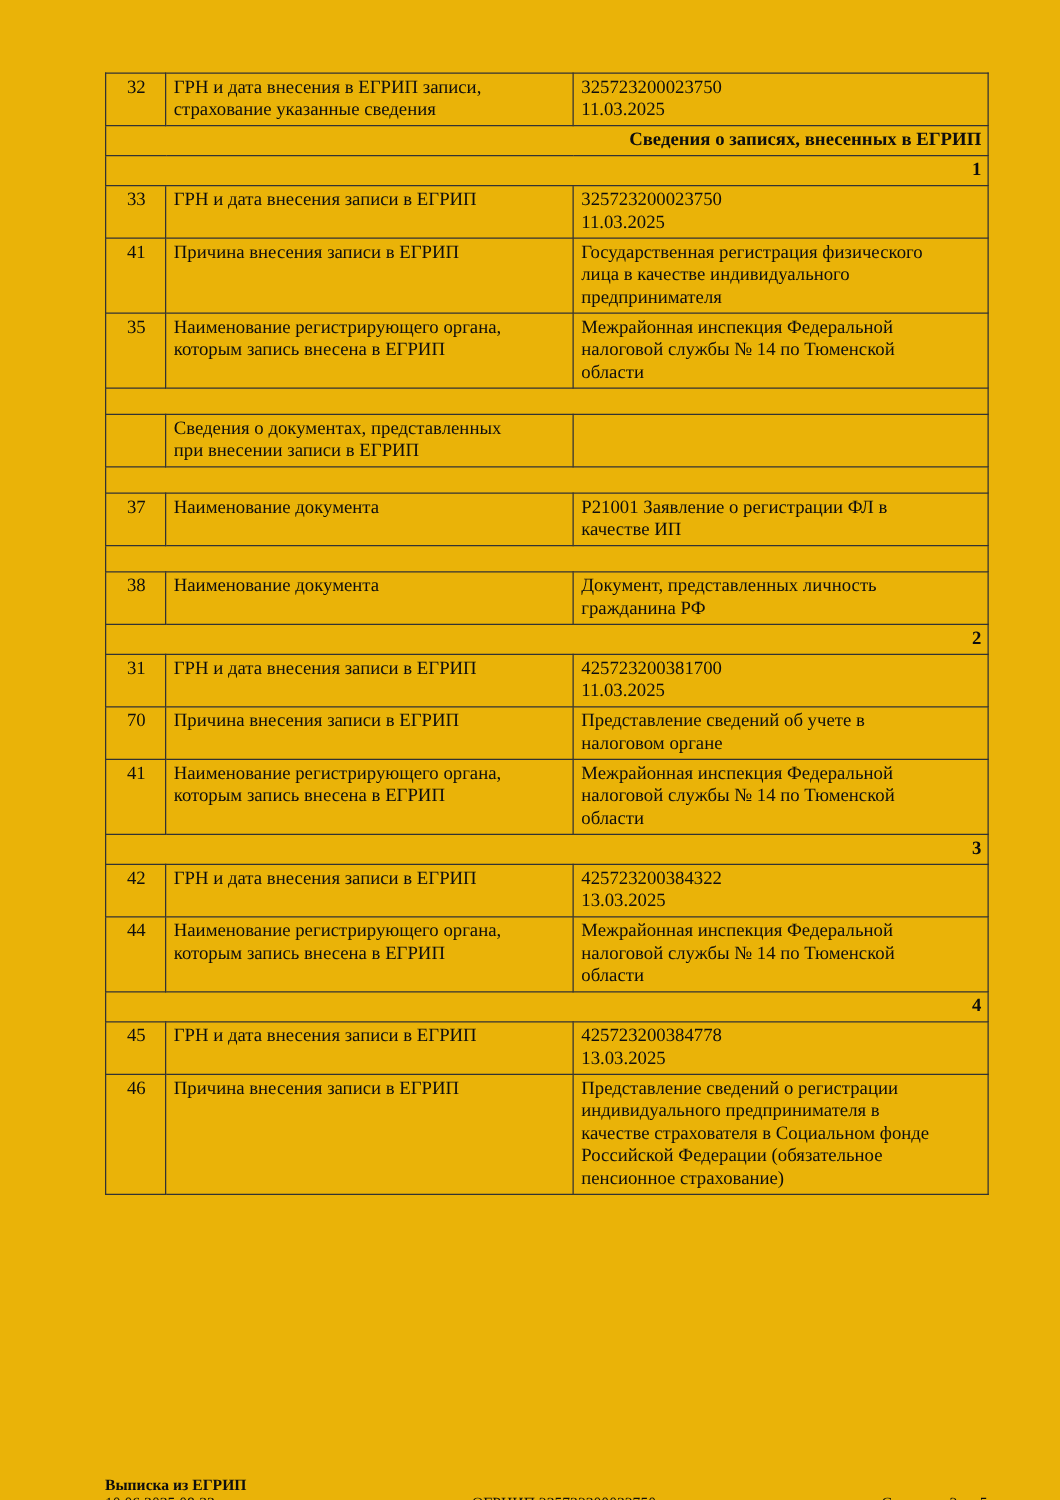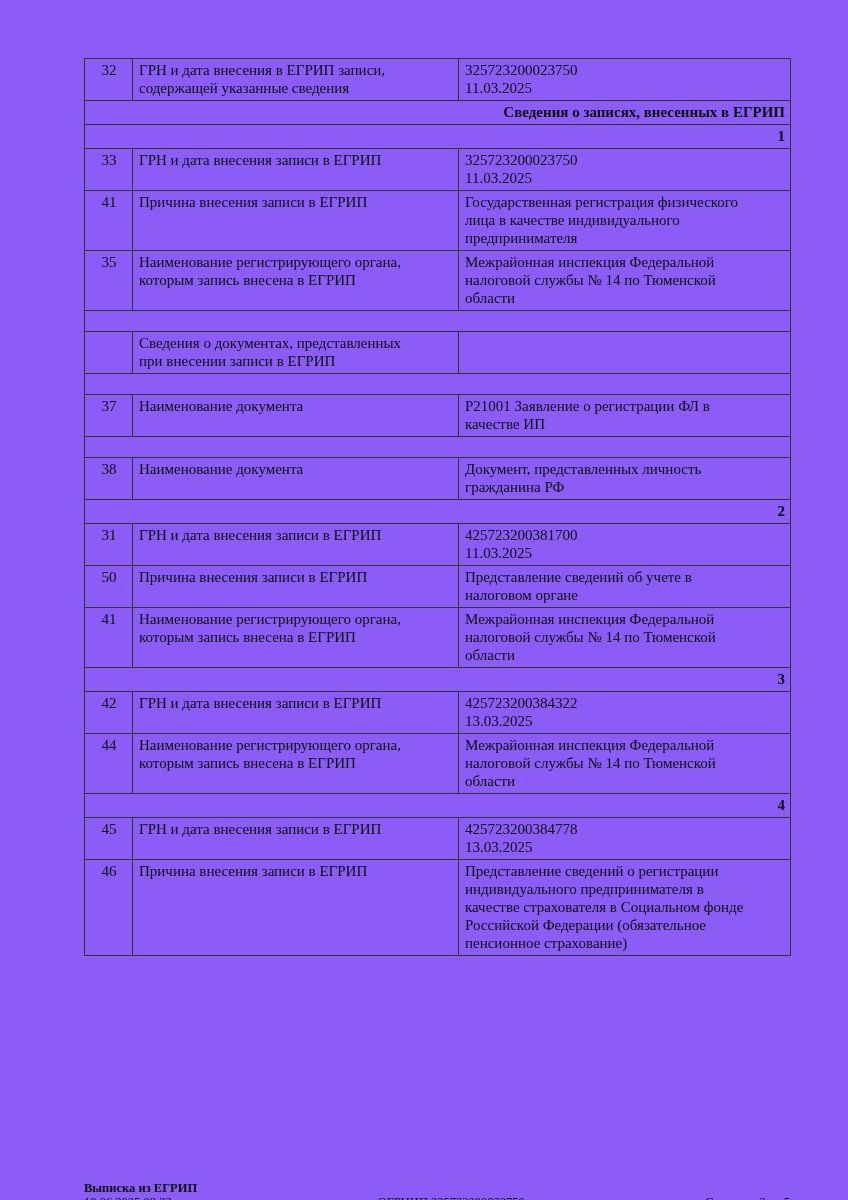--- a/index.html
+++ b/index.html
@@ -7,21 +7,21 @@
   body {
     width: 848px; height: 1200px;
     font-family: "Liberation Serif", serif;
     color: #111;
     position: relative;
     overflow: hidden;
   }
   .page {
     position: absolute; left: 0; top: 0;
     width: 848px; height: 1200px;
-    background: #8b5cf6;
+    background: #eab308;
   }
   .doc-table {
     position: absolute;
     left: 84px; top: 58px;
     width: 706px;
     border-collapse: collapse;
     table-layout: fixed;
   }
   .doc-table td {
     border: 1.5px solid #333;
@@ -74,21 +74,21 @@
   <table class="doc-table">
     <colgroup>
       <col style="width:48px">
       <col style="width:326px">
       <col style="width:332px">
     </colgroup>
     <tbody>
       <tr>
         <td class="c-num">32</td>
         <td class="c-label">ГРН и дата внесения в ЕГРИП записи,
-содержащей указанные сведения</td>
+страхование указанные сведения</td>
         <td class="c-value">325723200023750
 11.03.2025</td>
       </tr>
       <tr>
         <td class="section-cell" colspan="3">Сведения о записях, внесенных в ЕГРИП</td>
       </tr>
       <tr>
         <td class="section-cell" colspan="3">1</td>
       </tr>
       <tr>
@@ -142,21 +142,21 @@
       <tr>
         <td class="section-cell" colspan="3">2</td>
       </tr>
       <tr>
         <td class="c-num">31</td>
         <td class="c-label">ГРН и дата внесения записи в ЕГРИП</td>
         <td class="c-value">425723200381700
 11.03.2025</td>
       </tr>
       <tr>
-        <td class="c-num">50</td>
+        <td class="c-num">70</td>
         <td class="c-label">Причина внесения записи в ЕГРИП</td>
         <td class="c-value">Представление сведений об учете в
 налоговом органе</td>
       </tr>
       <tr>
         <td class="c-num">41</td>
         <td class="c-label">Наименование регистрирующего органа,
 которым запись внесена в ЕГРИП</td>
         <td class="c-value">Межрайонная инспекция Федеральной
 налоговой службы № 14 по Тюменской

